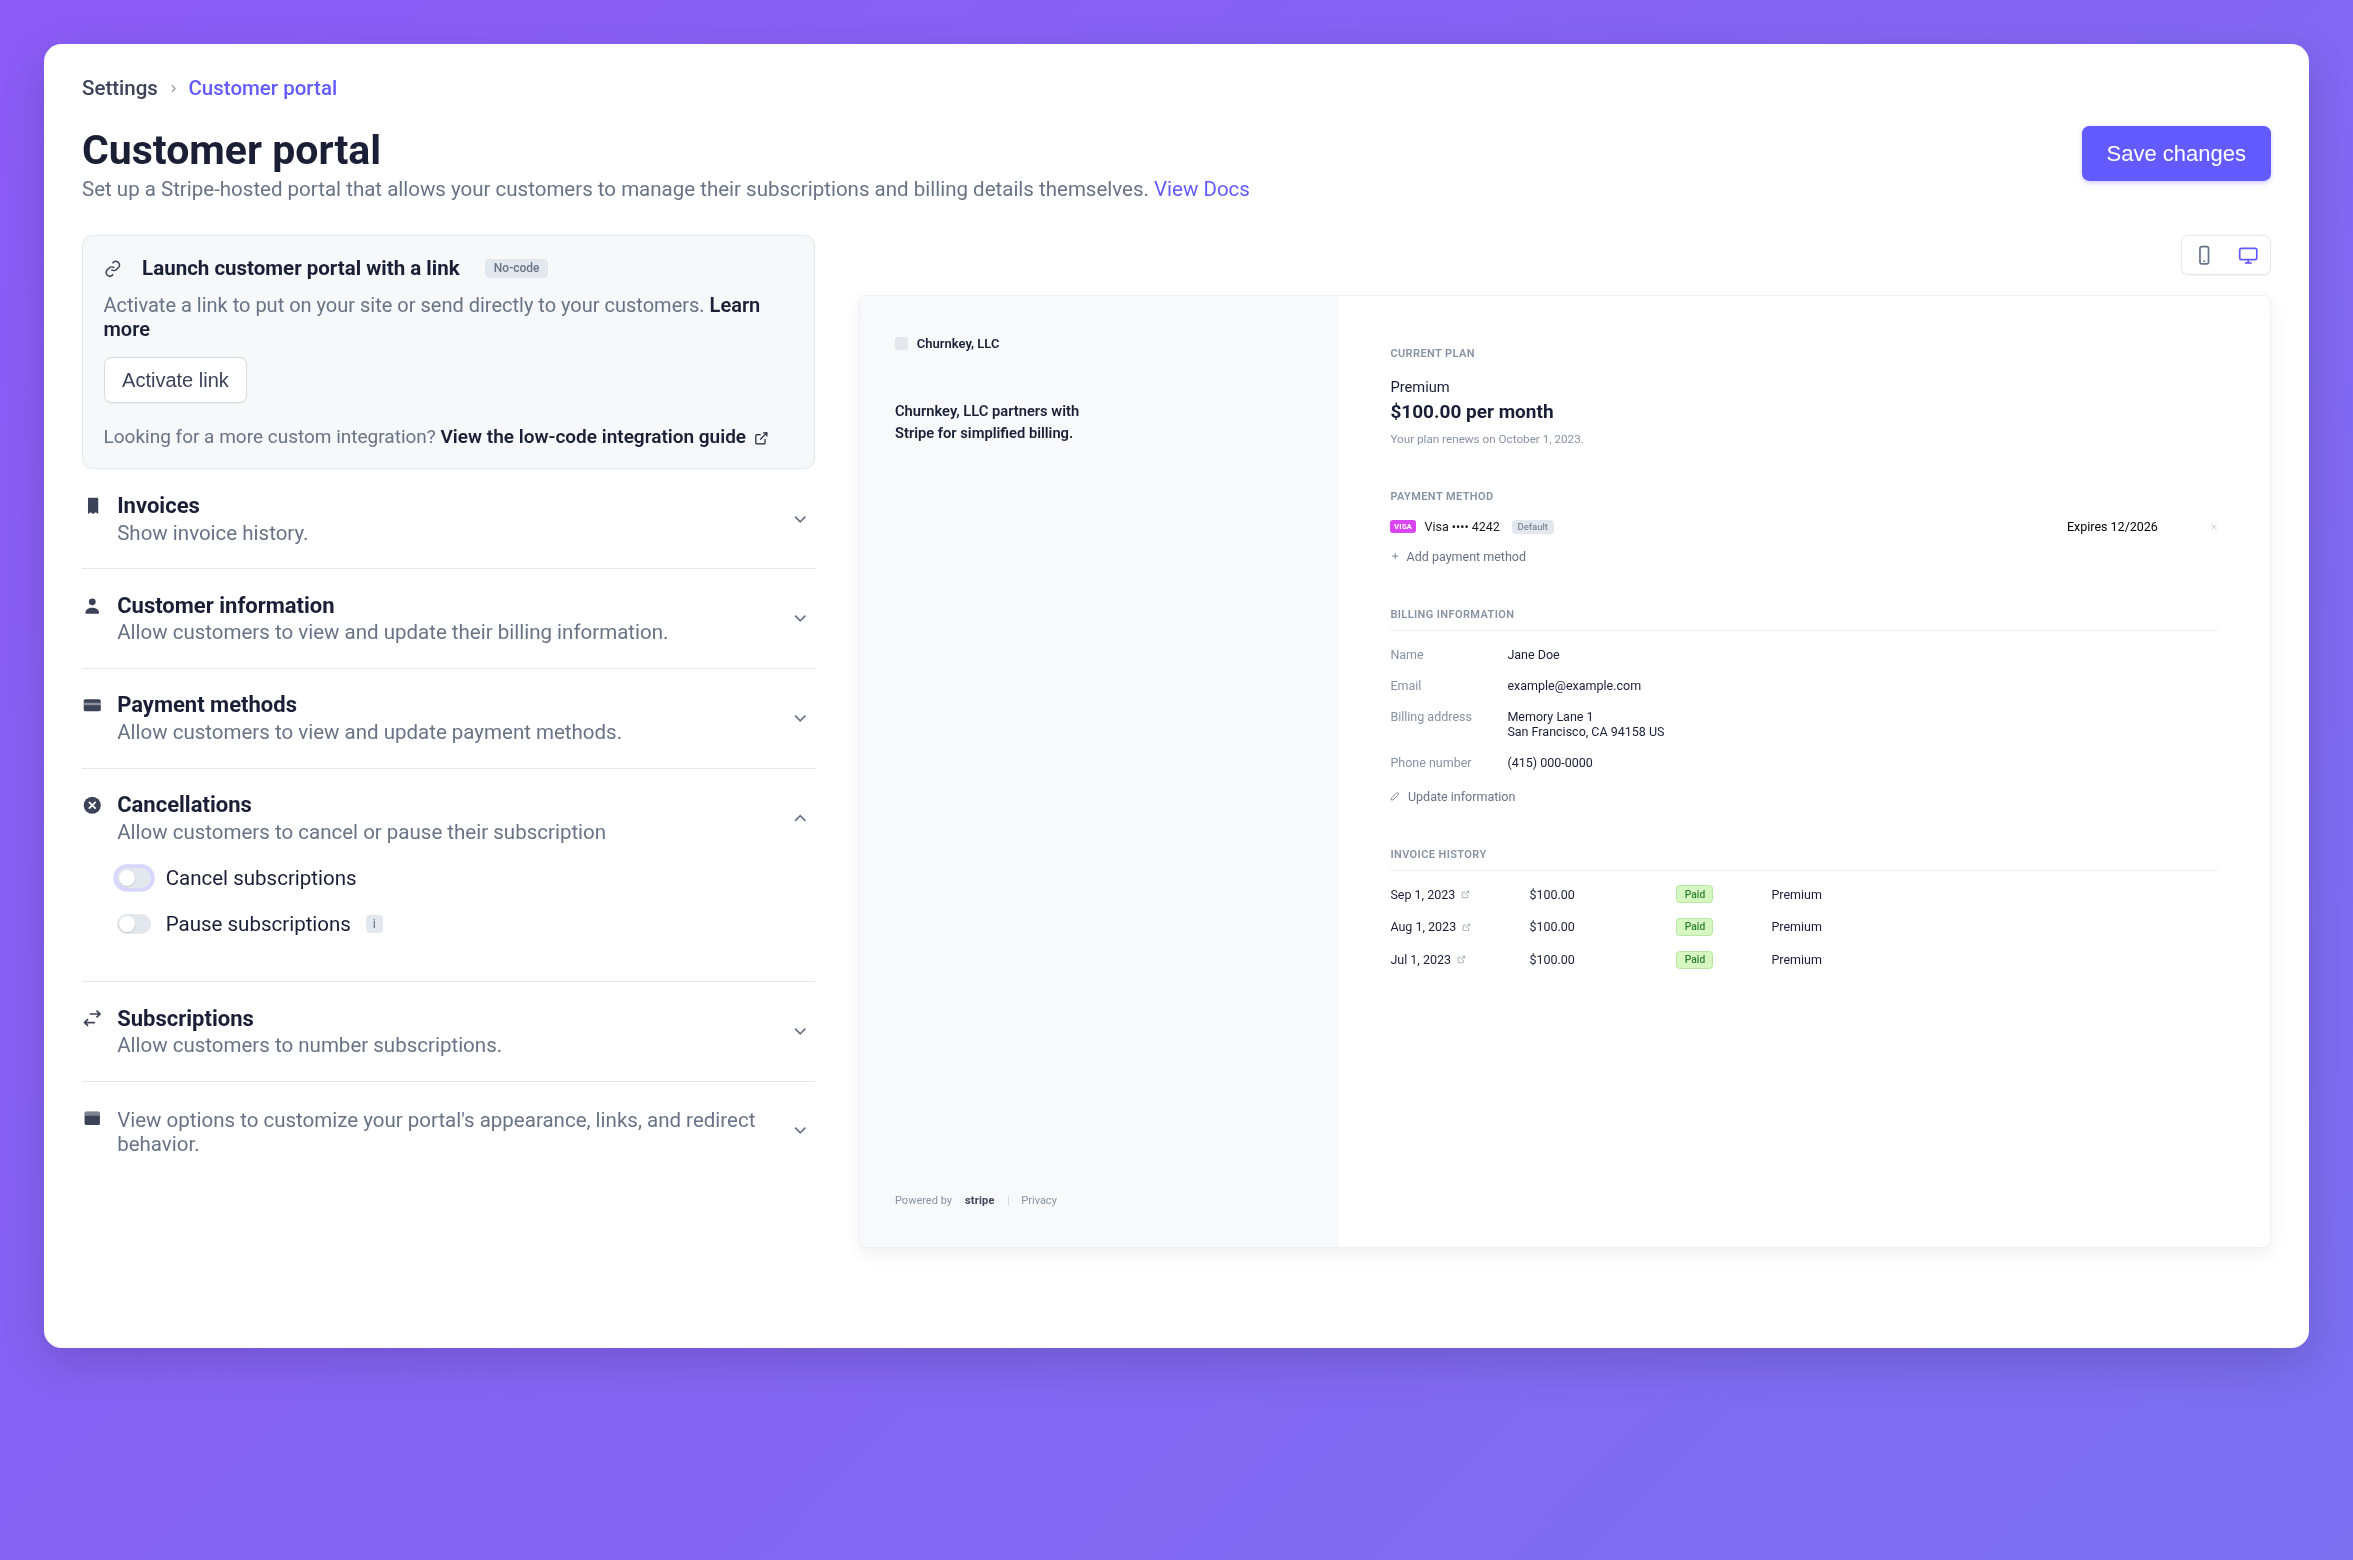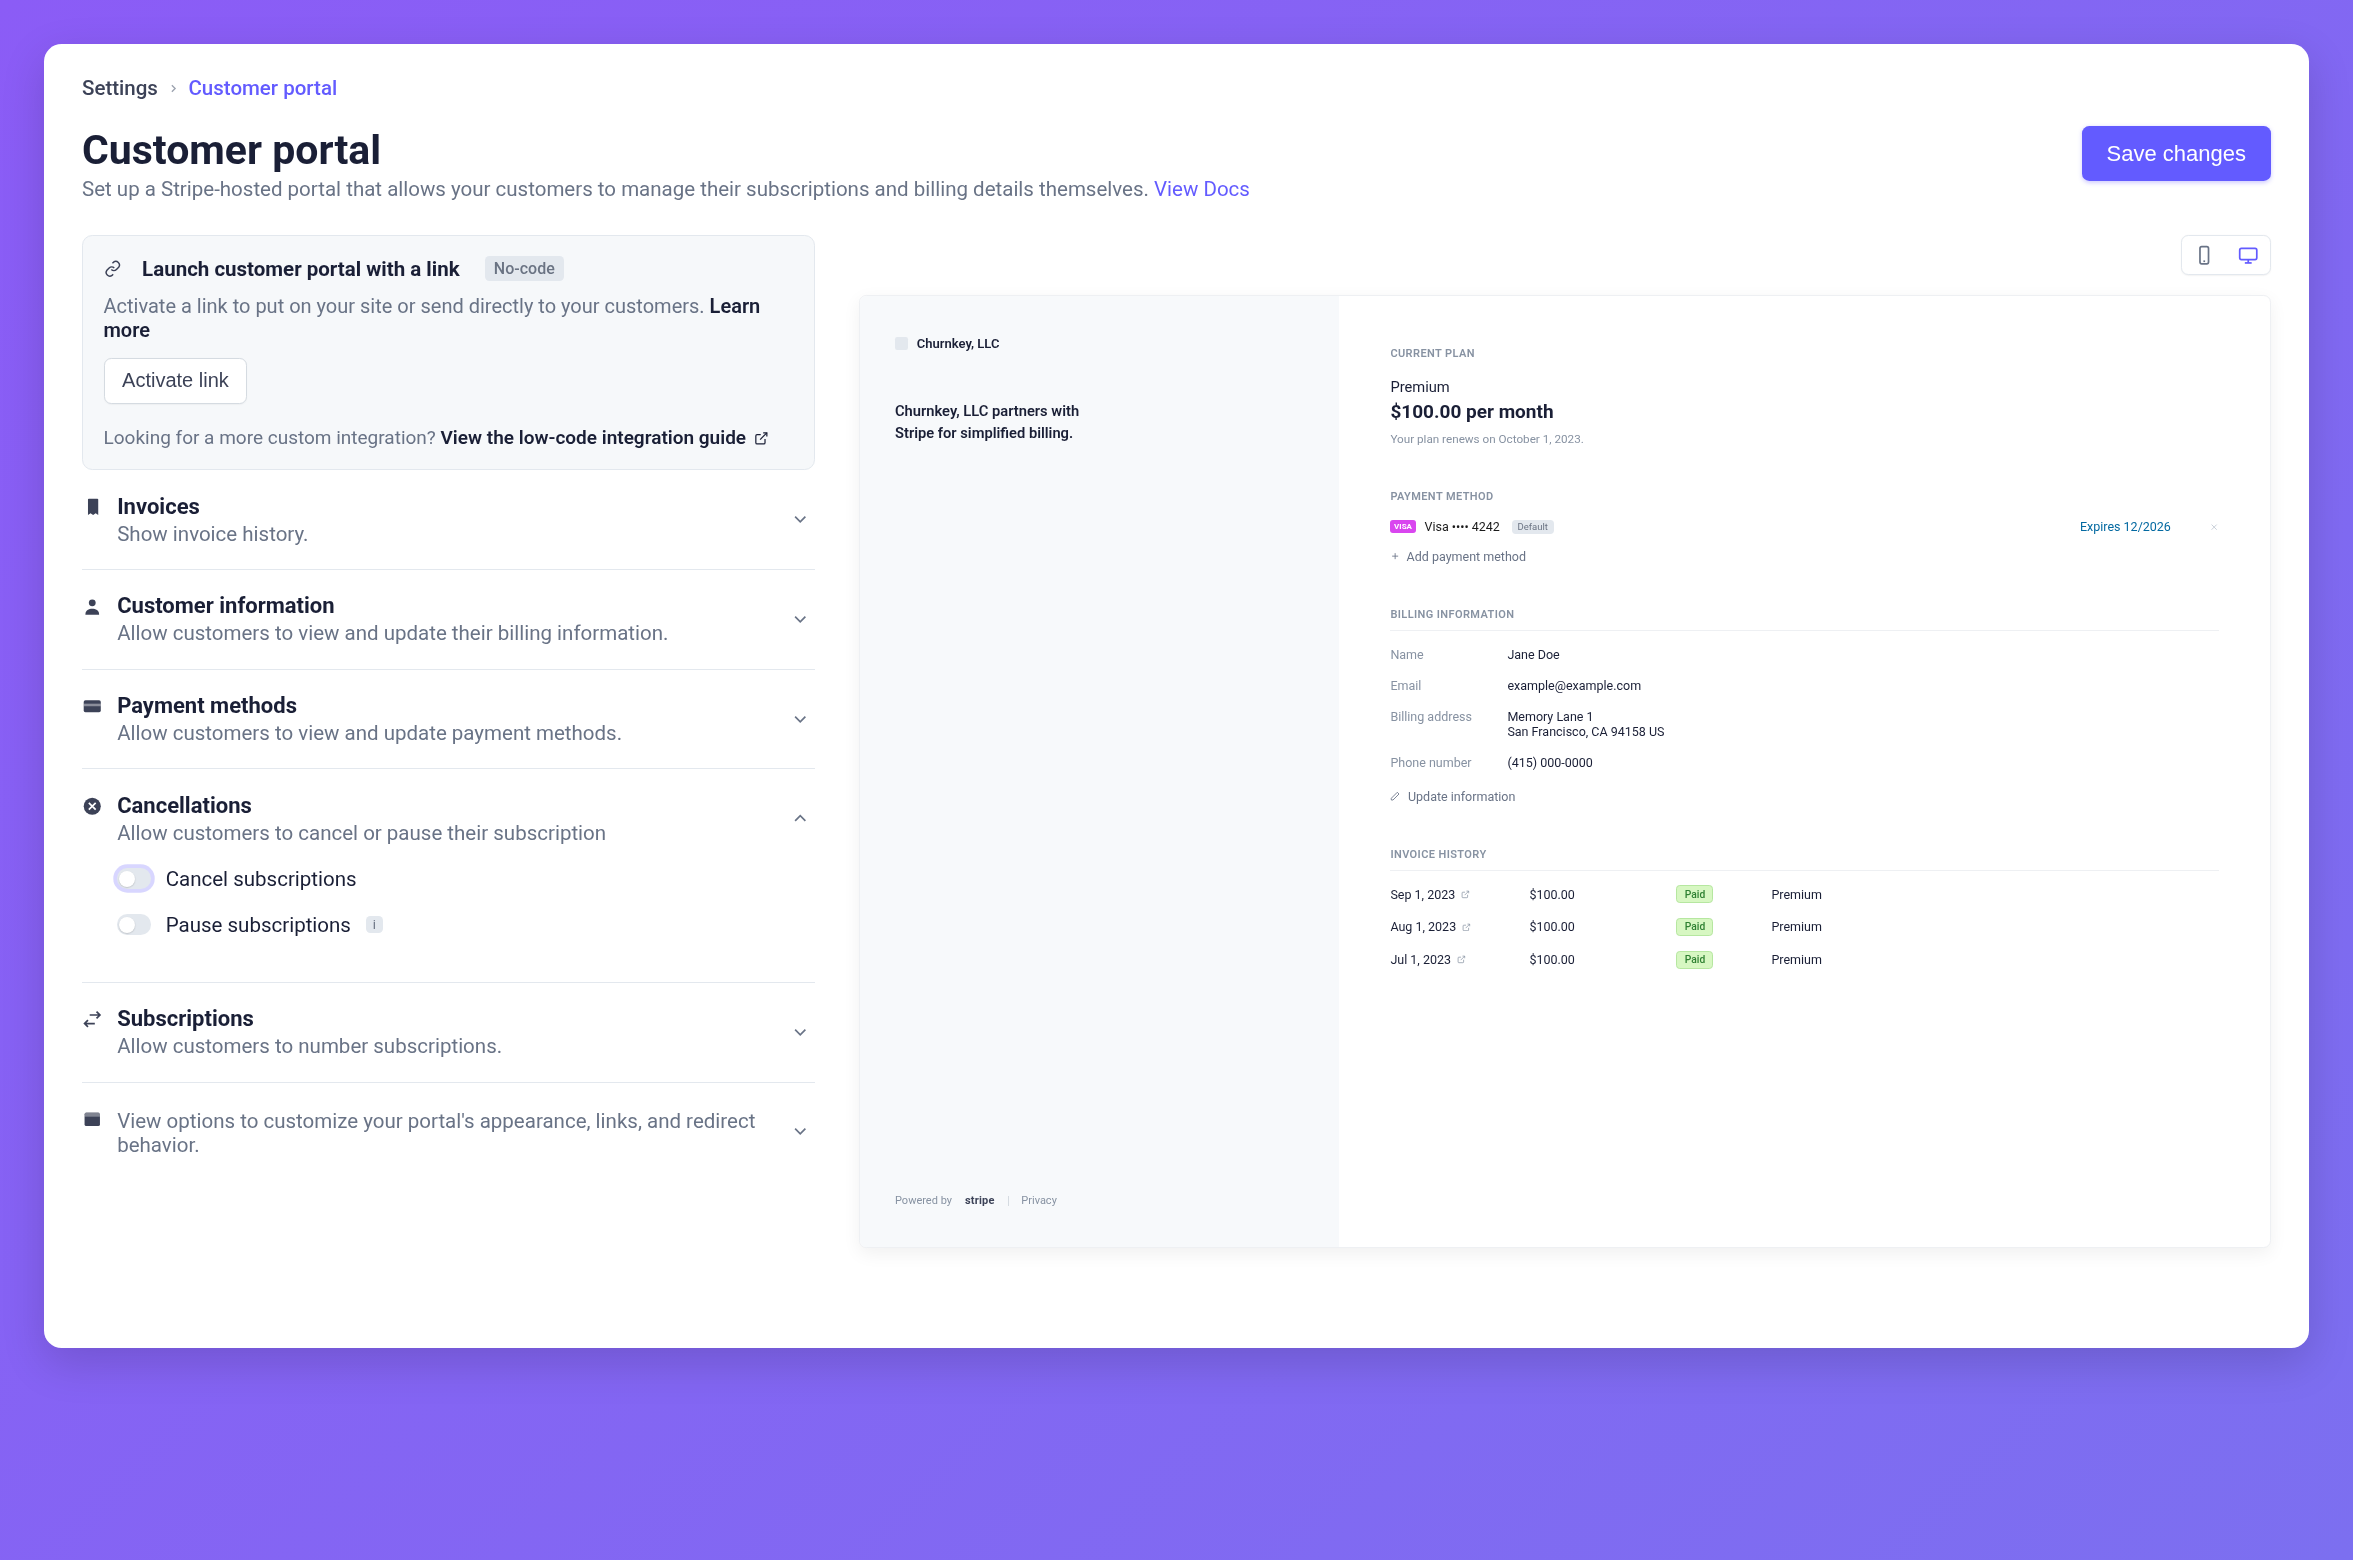--- a/index.html
+++ b/index.html
@@ -57,21 +57,21 @@
   .launch-card {
     background: #f6f8fa;
     border: 0.7px solid #e3e8ee;
     border-radius: 10.3px;
     padding: 20.5px 20.5px 20.5px 20.5px;
   }
   .launch-head { display:flex; align-items:center; gap:21px; }
   .launch-head .title { font-size:20.5px; font-weight:700; color:#1a1f36; }
   .link-icon { width:17.6px; height:17.6px; color:#3c4257; display:inline-flex; }
   .nocode-badge {
-    background:#e3e8ee; color:#6a7383; font-size:16px; font-weight:500;
+    background:#e3e8ee; color:#6a7383; font-size:12px; font-weight:500;
     border-radius:4.4px; padding:2.9px 8.8px; margin-left:4.4px;
   }
   .launch-sub { font-size:20px; color:#697386; margin-top:13px; }
   .launch-sub .learn { color:#1a1f36; font-weight:600; }
   .activate-btn {
     margin-top:16px;
     background:#fff; border:0.7px solid #d5dbe1; color:#3c4257;
     border-radius:7.3px; padding:10.3px 17.6px; font-size:20px; font-weight:500;
     box-shadow:0 0.7px 1.5px rgba(0,0,0,.04);
     cursor:pointer;
@@ -153,21 +153,21 @@
   .pv-label{font-size:11px;font-weight:600;letter-spacing:0.4px;color:#8792a2;text-transform:uppercase;}
   .plan-name{font-size:14.7px;color:#1a1f36;margin-top:17.6px;}
   .plan-price{font-size:19px;font-weight:700;color:#1a1f36;margin-top:4.4px;}
   .plan-note{font-size:11.7px;color:#8792a2;margin-top:8.8px;}
   .pv-block{margin-top:44px;}
   .pv-block.first{margin-top:0;}
   .pm-row{display:flex;align-items:center;margin-top:16px;gap:8.8px;font-size:12.5px;}
   .visa-chip{background:#d946ef;color:#fff;font-size:8px;font-weight:700;border-radius:2.9px;padding:2.2px 3.7px;}
   .pm-text{}
   .pm-default{background:#e3e8ee;color:#6a7383;font-size:9.5px;border-radius:3.7px;padding:1.5px 5.9px;margin-left:2.9px;}
-  .pm-exp{color:#0369a1;margin-left:auto;margin-right:29px;}
+  .pm-exp{color:#000000;margin-left:auto;margin-right:42px;}
   .pm-x{color:#c0c8d2;cursor:pointer;}
   .add-pm{display:flex;align-items:center;gap:5.9px;font-size:12.5px;color:#697386;margin-top:14.7px;cursor:pointer;}
   .bi-rule{border:none;border-top:0.7px solid #eef0f3;margin-top:8.8px;}
   .bi-row{display:flex;font-size:12.5px;margin-top:16px;}
   .bi-row .k{flex:0 0 117px;color:#8792a2;}
   .bi-row .v{color:#1a1f36;}
   .update-info{display:flex;align-items:center;gap:7.3px;font-size:12.5px;color:#697386;margin-top:19px;cursor:pointer;}
   .inv-rule{border:none;border-top:0.7px solid #eef0f3;margin-top:8.8px;}
   .inv-row{display:grid;grid-template-columns:139px 147px 95px 1fr;font-size:12.5px;margin-top:14.7px;align-items:center;}
   .inv-date{color:#1a1f36;display:flex;align-items:center;gap:5.9px;}

